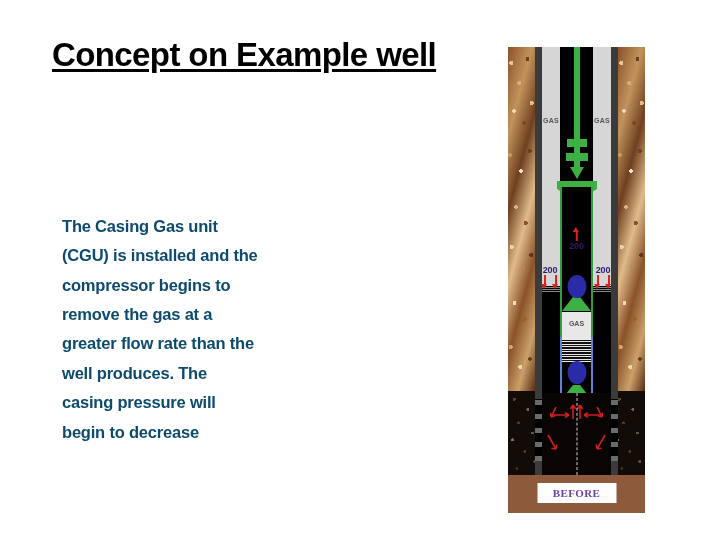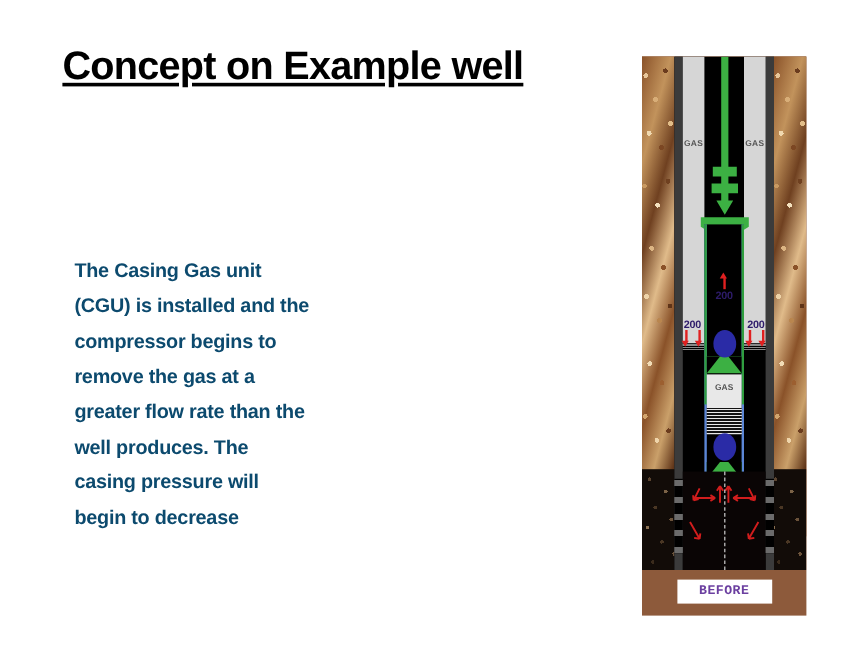--- a/index.html
+++ b/index.html
@@ -64,21 +64,20 @@
 
   
   .well-panel {
     position: absolute;
     left: 508px;
     top: 47px;
     width: 137px;
     height: 466px;
     background: #8d5a3b;
     overflow: hidden;
-    margin-left: 27px;
   }
 
   
   .rock {
     position: absolute;
     top: 0;
     width: 27px;
     height: 400px;
     background-color: #9a6037;
     background-image:
@@ -358,21 +357,21 @@
     transform: translateX(-50%);
     bottom: 10px;
     width: 79px;
     height: 20px;
     background: #ffffff;
     display: flex;
     align-items: center;
     justify-content: center;
   }
   .caption-text {
-    font-family: Liberation Mono, monospace;
+    font-family: Liberation Serif, serif;
     font-size: 11px;
     font-weight: bold;
     color: #6b3fa0;
     letter-spacing: 0.4px;
     text-align: center;
   }
 </style>
 </head>
 <body>
 

